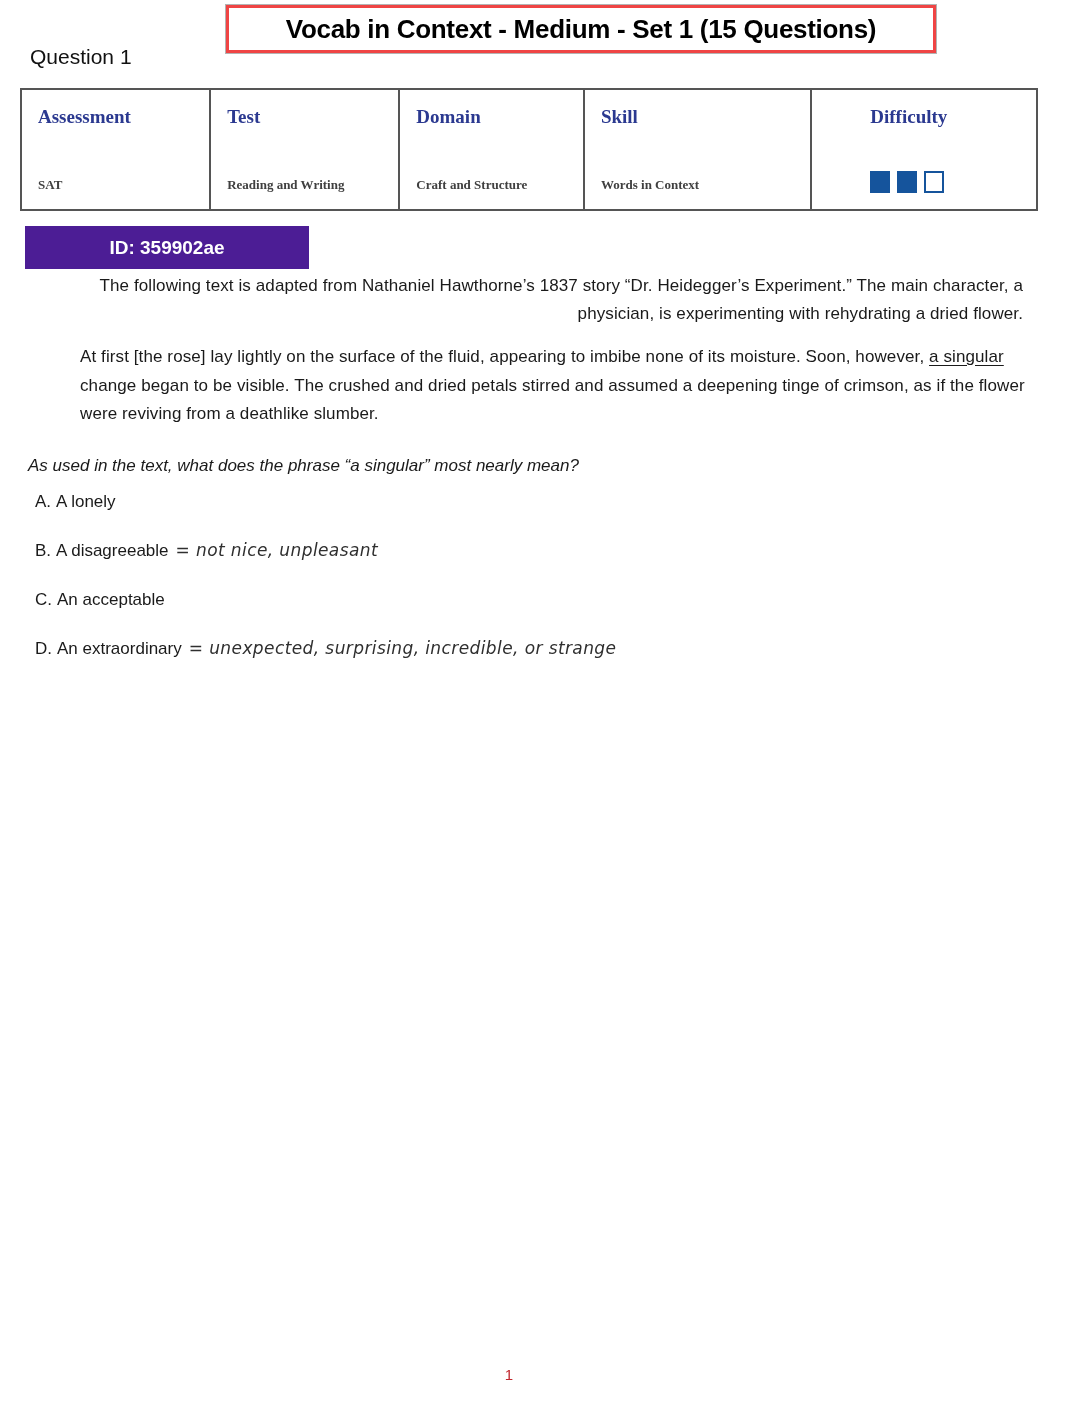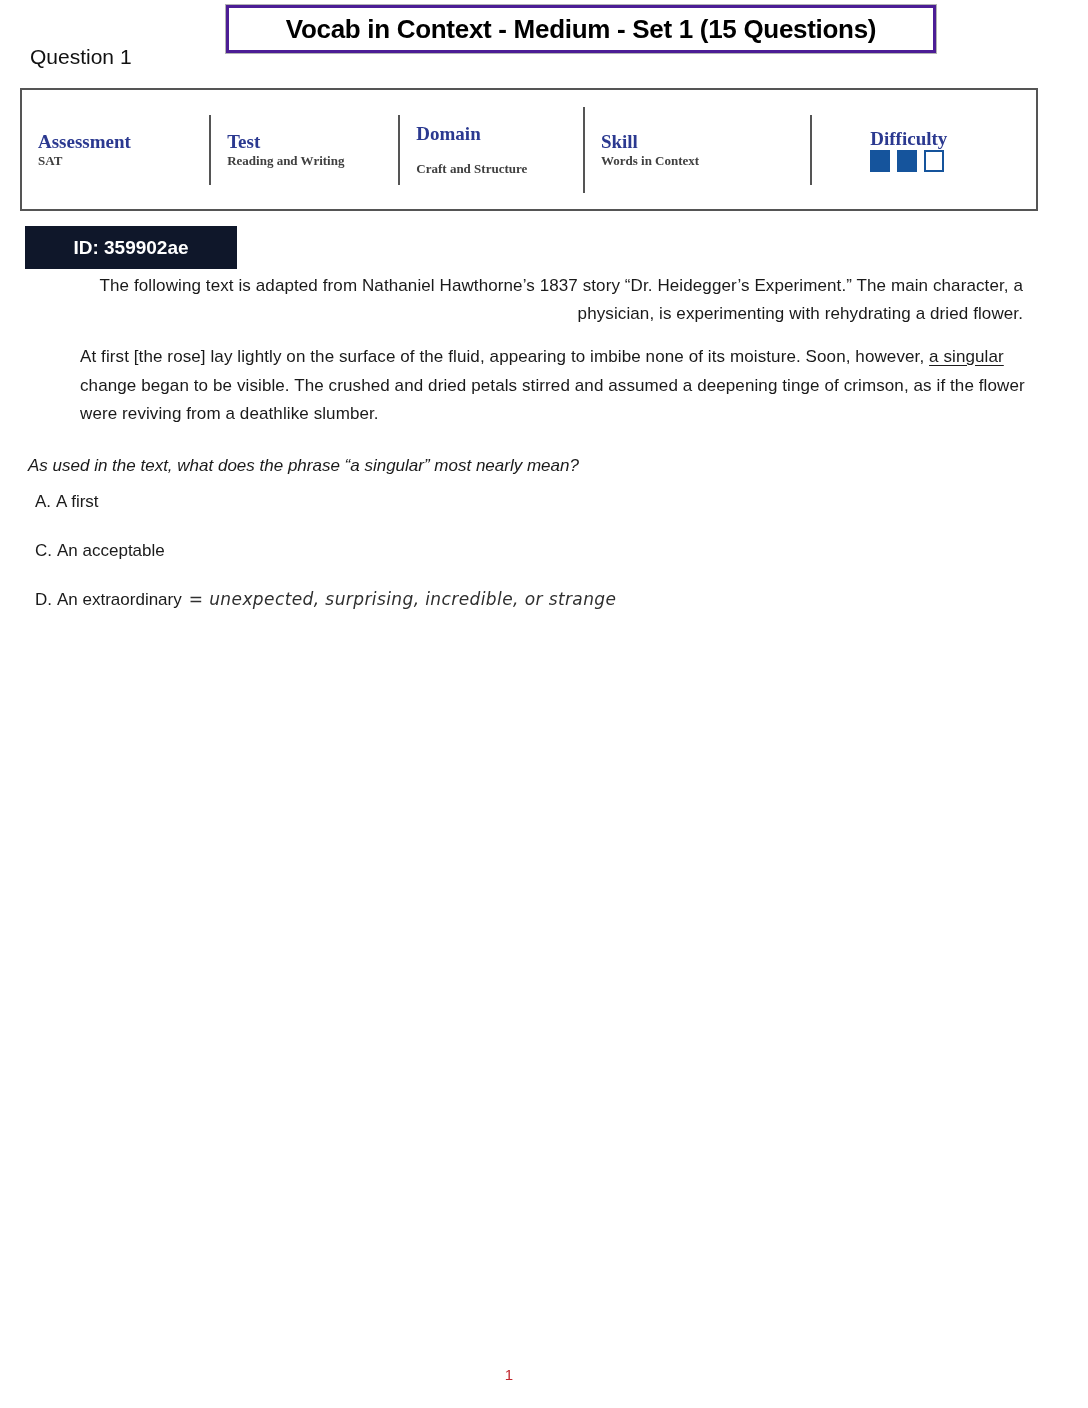--- a/index.html
+++ b/index.html
@@ -9,21 +9,21 @@
     position: relative;
     font-family: "Liberation Sans", sans-serif;
     color: #1a1a1a;
     overflow: hidden;
   }
 
   
   .title-box {
     position: absolute; left: 226px; top: 5px;
     width: 710px; height: 48px;
-    border: 3px solid #4c1d95;
+    border: 3px solid #ef4444;
     box-shadow: 0 0 0 1px #b3b3b3;
     background: #ffffff;
     display: flex; align-items: center; justify-content: center;
   }
   .title-box .title-text {
     font-size: 26px; font-weight: bold; color: #000;
     letter-spacing: -0.3px;
     white-space: nowrap;
   }
 
@@ -32,21 +32,20 @@
     font-size: 21px; color: #111;
   }
 
   
   .meta-table {
     position: absolute; left: 20px; top: 88px;
     width: 1018px; height: 123px;
     border: 2px solid #555;
     display: flex;
     background: #fff;
-    align-items: center;
   }
   .meta-cell {
     display: flex; flex-direction: column; justify-content: space-between;
     padding: 16px 12px 16px 16px;
     border-right: 2px solid #555;
   }
   .meta-cell:last-child { border-right: none; }
   .meta-cell.c0 { width: 205px; }
   .meta-cell.c1 { width: 205px; }
   .meta-cell.c2 { width: 200px; gap: 16px; }
@@ -61,22 +60,22 @@
     font-weight: bold; font-size: 13px; color: #404040;
   }
   .difficulty-squares { display: flex; gap: 7px; align-items: flex-end; }
   .sq { width: 20px; height: 22px; display: inline-block; }
   .sq-filled { background: #15549C; border: 2px solid #15549C; }
   .sq-empty  { background: #ffffff; border: 2px solid #15549C; }
 
   
   .id-badge {
     position: absolute; left: 25px; top: 226px;
-    width: 212px; height: 43px;
-    background: #0f172a; color: #ffffff;
+    width: 284px; height: 43px;
+    background: #4c1d95; color: #ffffff;
     display: flex; align-items: center; justify-content: center;
     font-size: 19px; font-weight: bold;
   }
 
   
   .passage-intro {
     position: absolute; left: 28px; top: 272px;
     width: 995px;
     font-size: 17px; line-height: 28px;
     letter-spacing: 0.1px;
@@ -160,18 +159,19 @@
 
 <div class="id-badge">ID: 359902ae</div>
 
 <div class="passage-intro">The following text is adapted from Nathaniel Hawthorne’s 1837 story “Dr. Heidegger’s Experiment.” The main character, a physician, is experimenting with rehydrating a dried flower.</div>
 
 <div class="passage-body"><span>At first [the rose] lay lightly on the surface of the fluid, appearing to imbibe none of its moisture. Soon, however, </span><span class="underlined-phrase">a singular</span><span> change began to be visible. The crushed and dried petals stirred and assumed a deepening tinge of crimson, as if the flower were reviving from a deathlike slumber.</span></div>
 
 <div class="question-text">As used in the text, what does the phrase “a singular” most nearly mean?</div>
 
 <div class="choices">
-  <div class="choice-row"><span class="choice-letter">A.</span><span class="choice-text">A first</span><span class="choice-note"></span></div>
+  <div class="choice-row"><span class="choice-letter">A.</span><span class="choice-text">A lonely</span><span class="choice-note"></span></div>
+  <div class="choice-row"><span class="choice-letter">B.</span><span class="choice-text">A disagreeable</span><span class="choice-note">= not nice, unpleasant</span></div>
   <div class="choice-row"><span class="choice-letter">C.</span><span class="choice-text">An acceptable</span><span class="choice-note"></span></div>
   <div class="choice-row"><span class="choice-letter">D.</span><span class="choice-text">An extraordinary</span><span class="choice-note">= unexpected, surprising, incredible, or strange</span></div>
 </div>
 
 <div class="page-number">1</div>
 
 </body></html>

